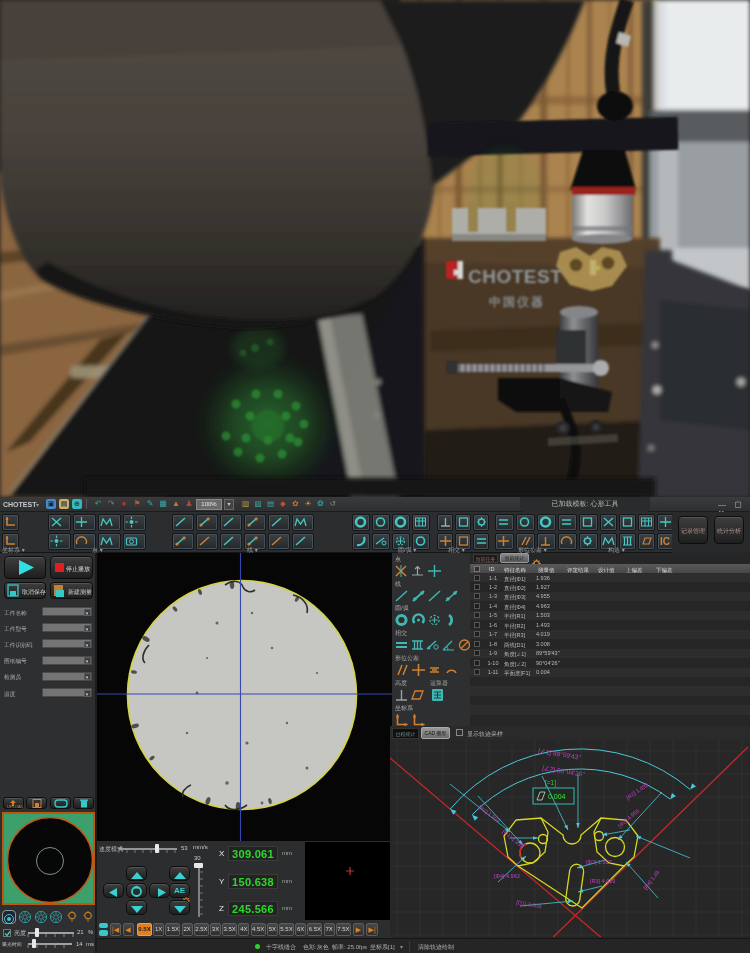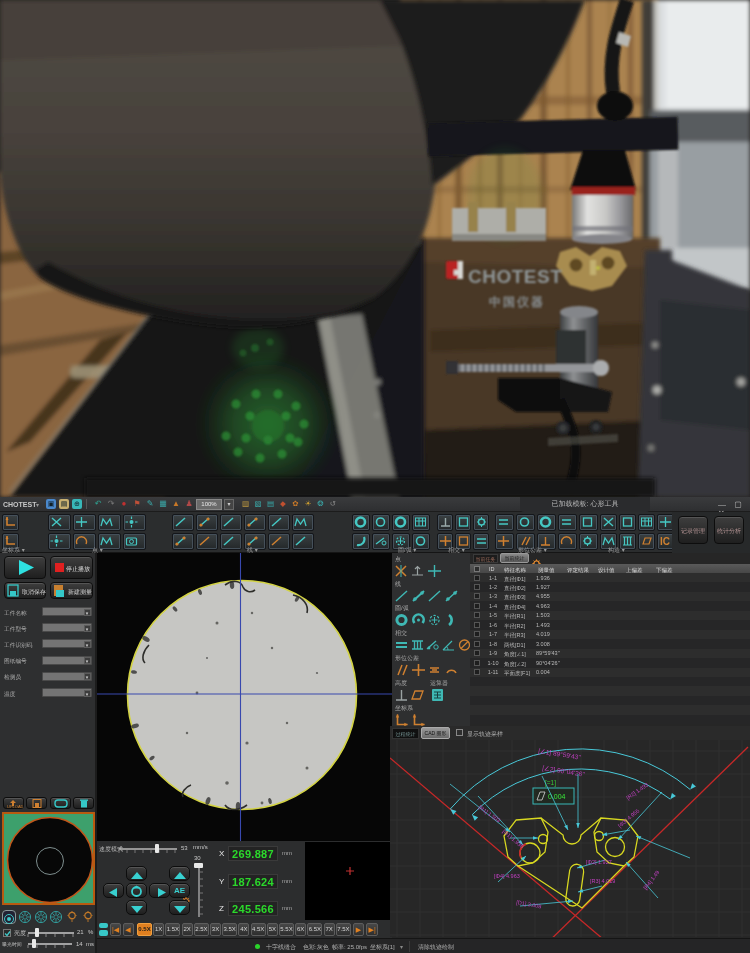--- a/index.html
+++ b/index.html
@@ -757,24 +757,24 @@
           <line x1="7" y1="18" x2="10" y2="18"></line>
           <line x1="7" y1="25" x2="10" y2="25"></line>
           <line x1="7" y1="32" x2="10" y2="32"></line>
           <line x1="7" y1="39" x2="10" y2="39"></line>
           <line x1="7" y1="46" x2="10" y2="46"></line>
           <line x1="7" y1="53" x2="10" y2="53"></line>
         </g>
         <rect x="1" y="2" width="9" height="5" fill="#e8e8e8" rx="1"></rect>
       </svg>
       <div class="abs" style="left:122px;top:8.0px;color:#e8e8e8;font-size:8px">X</div>
-      <div class="abs" style="left:131px;top:5.0px;width:50px;height:15px;background:#232323;border:1px solid #3a3a3a;color:#2bd92b;font-size:11px;font-weight:bold;text-align:center;line-height:14px;letter-spacing:0.3px">269.887</div>
+      <div class="abs" style="left:131px;top:5.0px;width:50px;height:15px;background:#232323;border:1px solid #3a3a3a;color:#2bd92b;font-size:11px;font-weight:bold;text-align:center;line-height:14px;letter-spacing:0.3px">309.061</div>
       <div class="abs" style="left:185px;top:9.0px;color:#a8a8a8;font-size:6px">mm</div>
       <div class="abs" style="left:122px;top:35.5px;color:#e8e8e8;font-size:8px">Y</div>
-      <div class="abs" style="left:131px;top:32.5px;width:50px;height:15px;background:#232323;border:1px solid #3a3a3a;color:#2bd92b;font-size:11px;font-weight:bold;text-align:center;line-height:14px;letter-spacing:0.3px">187.624</div>
+      <div class="abs" style="left:131px;top:32.5px;width:50px;height:15px;background:#232323;border:1px solid #3a3a3a;color:#2bd92b;font-size:11px;font-weight:bold;text-align:center;line-height:14px;letter-spacing:0.3px">150.638</div>
       <div class="abs" style="left:185px;top:36.5px;color:#a8a8a8;font-size:6px">mm</div>
       <div class="abs" style="left:122px;top:63.0px;color:#e8e8e8;font-size:8px">Z</div>
       <div class="abs" style="left:131px;top:60.0px;width:50px;height:15px;background:#232323;border:1px solid #3a3a3a;color:#2bd92b;font-size:11px;font-weight:bold;text-align:center;line-height:14px;letter-spacing:0.3px">245.566</div>
       <div class="abs" style="left:185px;top:64.0px;color:#a8a8a8;font-size:6px">mm</div>
       <div class="abs" style="left:208px;top:1px;width:86px;height:78px;background:#000"><svg width="86" height="78">
           <path d="M41,29 H49 M45,25 V33" stroke="#c03030" stroke-width="1.2"></path>
         </svg></div>
     </div>
     <div class="abs" style="left:97px;top:921px;width:295px;height:17px;background:#2c2d2e">
       <div class="abs" style="left:1px;top:1px;width:11px;height:15px"><svg width="11" height="15">

